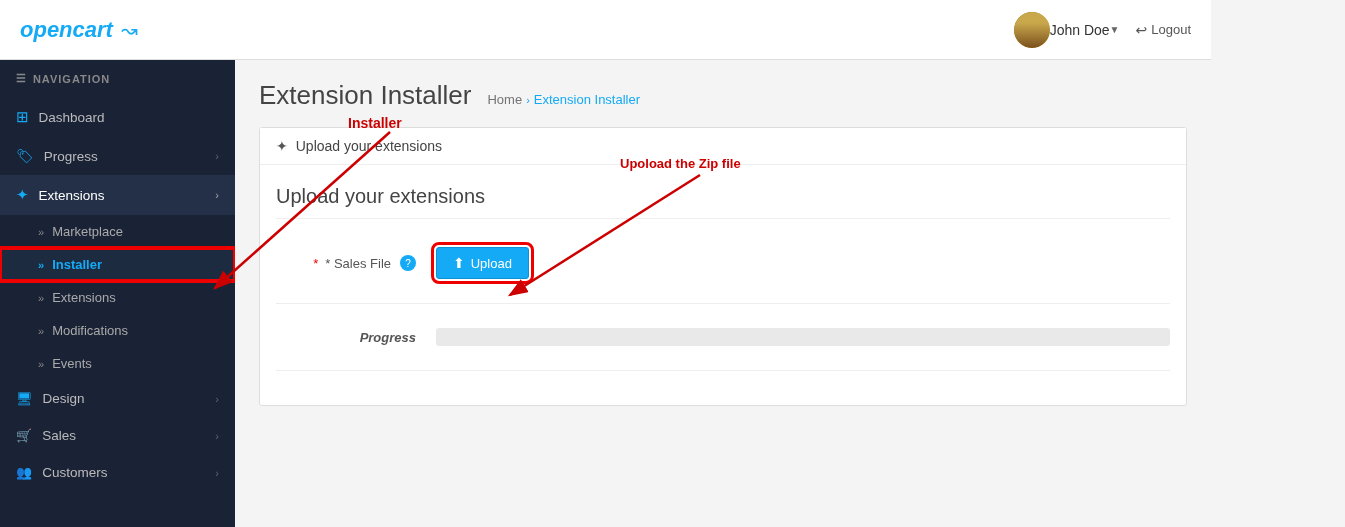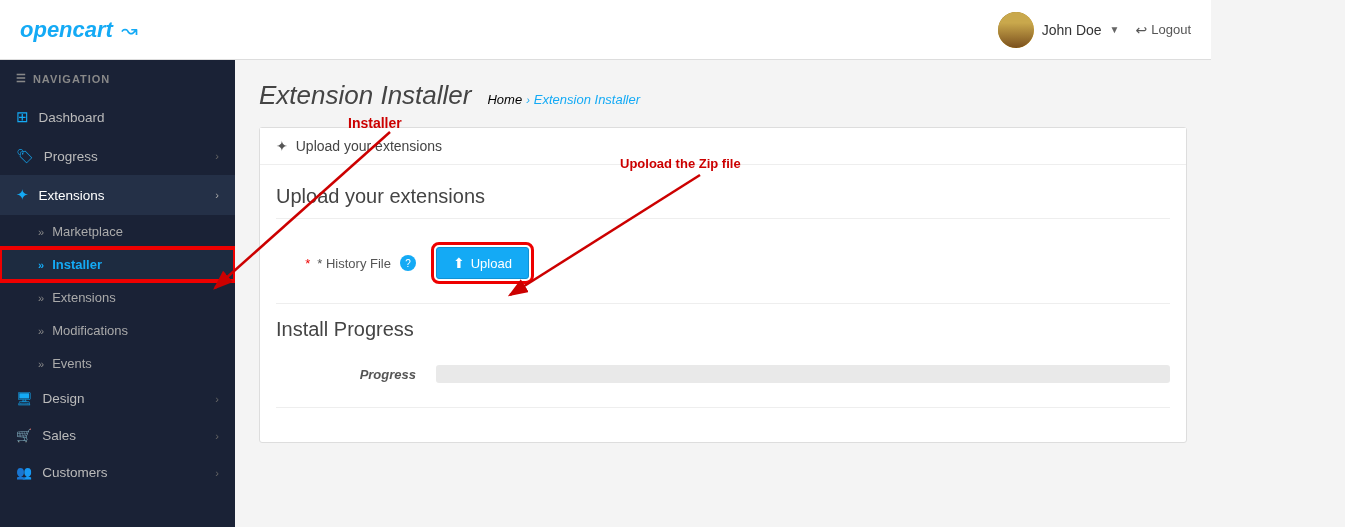--- a/index.html
+++ b/index.html
@@ -30,21 +30,20 @@
       font-style: italic;
     }
     .header-right {
       display: flex;
       align-items: center;
       gap: 16px;
     }
     .user-info {
       display: flex;
       align-items: center;
-      gap: 8px;
       cursor: pointer;
     }
     .avatar {
       width: 36px;
       height: 36px;
       border-radius: 50%;
       background: linear-gradient(135deg, #8B6914, #f0c040);
       display: flex;
       align-items: center;
       justify-content: center;
@@ -105,21 +104,20 @@
       font-weight: 600;
       background: #1d2b40;
     }
     .sub-arrow { color: #14aaf5; font-size: 11px; }
 
     .page-header {
       display: flex;
       align-items: baseline;
       gap: 16px;
       margin-bottom: 16px;
-      font-style: italic;
     }
     .breadcrumb {
       display: flex;
       align-items: center;
       gap: 4px;
       font-size: 13px;
     }
 
     
     .card {
@@ -297,49 +295,48 @@
         </div>
         <span class="sidebar-arrow">›</span>
       </div>
     </div>
 
     <div style="flex:1; background:#f4f4f4; overflow-y:auto; padding:20px 24px;">
 
       <div class="page-header" style="display:flex; align-items:baseline; gap:16px; margin-bottom:16px;">
         <h1 style="font-size:26px; font-weight:300; color:#444;">Extension Installer</h1>
         <nav class="breadcrumb" style="display:flex; align-items:center; gap:4px; font-size:13px;">
-          <a style="color:#000000; text-decoration:none; cursor:pointer;text-align:center;">Home</a>
+          <a style="color:#737373; text-decoration:none; cursor:pointer;text-align:center;">Home</a>
           <span style="color:#14aaf5; font-size:11px;">›</span>
           <span style="color:#14aaf5;">Extension Installer</span>
         </nav>
       </div>
 
       <div class="card" style="background:#fff; border:1px solid #ddd; border-radius:3px; margin-bottom:20px;">
         <div class="card-header" style="padding:10px 16px; border-bottom:1px solid #eee; display:flex; align-items:center; gap:8px;">
           <span style="color:#555; font-size:14px;">✦</span>
           <span style="font-size:14px; color:#444;">Upload your extensions</span>
         </div>
         <div style="padding:20px 16px;">
           <h2 style="font-size:20px; font-weight:300; color:#444; margin-bottom:18px; padding-bottom:10px; border-bottom:1px solid #eee;">Upload your extensions</h2>
 
           <div class="form-row" style="display:flex; align-items:center; padding:10px 0;">
             <div style="width:160px; text-align:right; padding-right:20px; font-size:13px; color:#555; display:flex; align-items:center; justify-content:flex-end; gap:5px;">
               <span style="color:#e00;">*</span>
-              <span style="font-size:13px; color:#555; margin-left:2px;">* History File</span>
+              <span style="font-size:13px; color:#555; margin-left:2px;">* Sales File</span>
               <span class="help-icon" style="display:inline-flex;align-items:center;justify-content:center;width:16px;height:16px;border-radius:50%;background:#14aaf5;color:#fff;font-size:10px;margin-left:4px;">?</span>
             </div>
             <button class="upload-btn upload-btn-highlighted" style="background:#14aaf5;color:#fff;border:1px solid #0e92d4;border-radius:3px;padding:7px 16px;font-size:13px;cursor:pointer;display:flex;align-items:center;gap:6px; outline:3px solid #e00; outline-offset:2px;">
               <span style="font-size:14px;">⬆</span>
               <span>Upload</span>
             </button>
           </div>
 
           <hr style="border:none; border-top:1px solid #eee; margin:14px 0;">
 
-          <h2 style="font-size:20px; font-weight:300; color:#444; margin-bottom:14px;">Install Progress</h2>
 
           <div style="display:flex; align-items:center; padding:10px 0;font-style:italic;">
             <div style="width:160px; text-align:right; padding-right:20px; font-size:13px; color:#555; font-weight:600;">Progress</div>
             <div style="flex:1; height:18px; background:#e9e9e9; border-radius:3px; overflow:hidden; max-width:850px;">
               <div style="height:100%; background:#14aaf5; width:0%;"></div>
             </div>
           </div>
 
           <hr style="border:none; border-top:1px solid #eee; margin:14px 0;">
 

